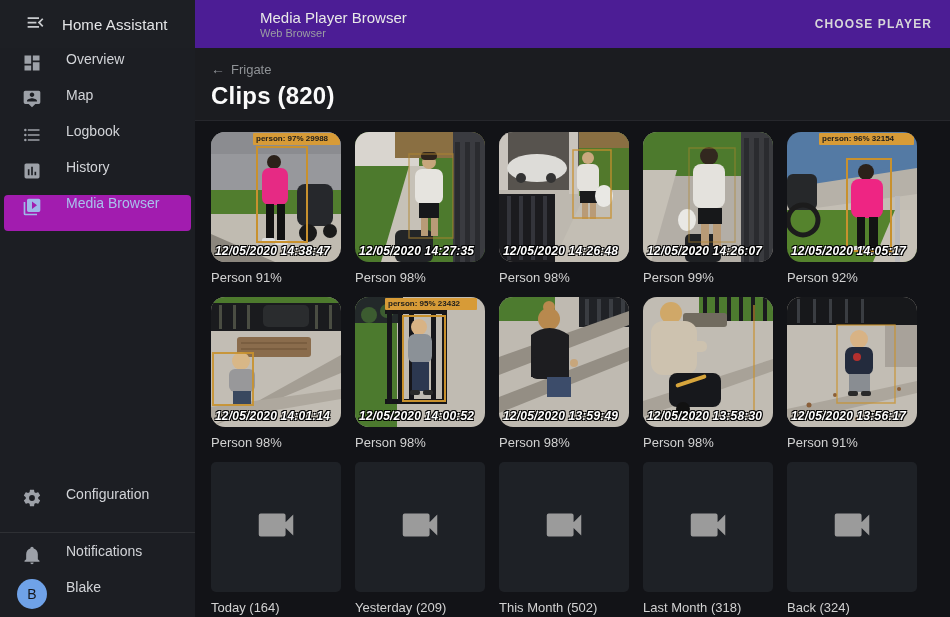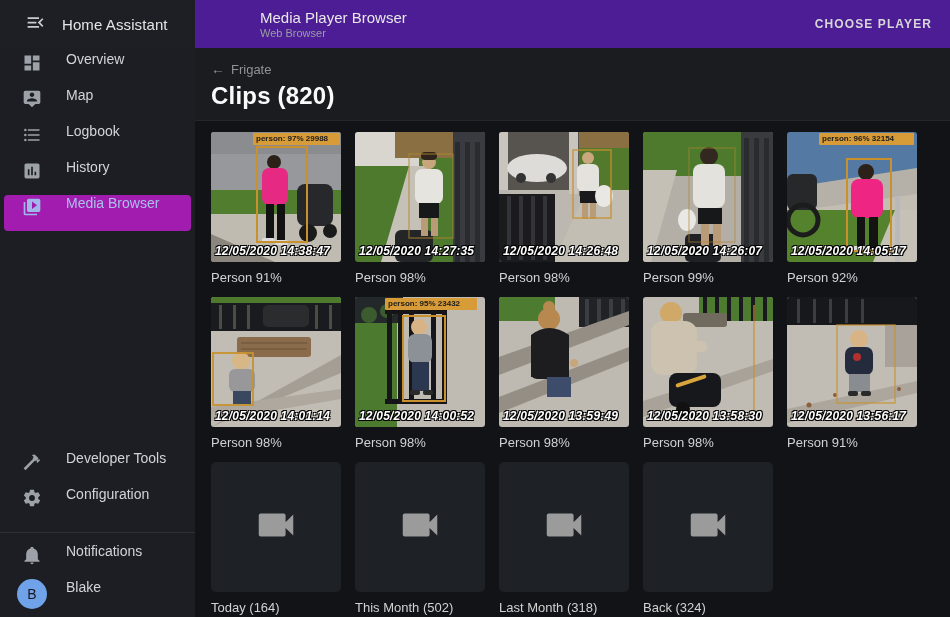--- a/index.html
+++ b/index.html
@@ -67,21 +67,21 @@
   .breadcrumb { display:flex; align-items:center; font-size:13px; color:#8f9296; cursor:pointer; width:max-content; }
   .breadcrumb .arrow { margin-right:6px; font-size:14px; }
   .content-header h1 { margin-top:5px; font-size:24px; font-weight:700; color:#fafafa; letter-spacing:.2px; }
 
   .grid {
     display:grid; grid-template-columns:repeat(5,130px);
     column-gap:14px; row-gap:12px; padding:11px 16px;
   }
   .tile { width:130px; cursor:pointer; }
   .thumb {
-    position:relative; width:130px; height:130px; border-radius:3px;
+    position:relative; width:130px; height:130px; border-radius:14px;
     overflow:hidden; background:#222;
   }
   .thumb svg { display:block; width:130px; height:130px; }
   .ts {
     position:absolute; left:4px; bottom:4px; font-size:12px; font-weight:700;
     font-style:italic; color:#fff; letter-spacing:.2px; white-space:nowrap;
     text-shadow:-1px -1px 0 #000, 1px -1px 0 #000, -1px 1px 0 #000, 1px 1px 0 #000;
   }
   .chip {
     position:absolute; top:1px; height:12px; line-height:12px;
@@ -160,28 +160,20 @@
     <div class="nav-item selected">
       <span class="nav-icon">
         <svg viewBox="0 0 24 24">
             <path d="M4,6H2V20A2,2 0 0,0 4,22H18V20H4V6M20,2H8A2,2 0 0,0 6,4V16A2,2 0 0,0 8,18H20A2,2 0 0,0 22,16V4A2,2 0 0,0 20,2M12,14.5V5.5L18,10L12,14.5Z"></path>
           </svg>
       </span>
       <span class="nav-label">Media Browser</span>
     </div>
 
     <div class="sidebar-bottom">
-      <div class="nav-item">
-        <span class="nav-icon">
-          <svg viewBox="0 0 24 24">
-              <path d="M2,19.63L13.43,8.2L12.72,7.5L14.14,6.07L12,3.89C13.2,2.7 15.09,2.7 16.27,3.89L19.87,7.5L18.45,8.91H21.29L22,9.62L18.45,13.21L17.71,12.5V9.62L16.27,11.04L15.56,10.33L4.13,21.76L2,19.63Z"></path>
-            </svg>
-        </span>
-        <span class="nav-label">Developer Tools</span>
-      </div>
       <div class="nav-item">
         <span class="nav-icon">
           <svg viewBox="0 0 24 24">
               <path d="M12,15.5A3.5,3.5 0 0,1 8.5,12A3.5,3.5 0 0,1 12,8.5A3.5,3.5 0 0,1 15.5,12A3.5,3.5 0 0,1 12,15.5M19.43,12.97C19.47,12.65 19.5,12.33 19.5,12C19.5,11.67 19.47,11.34 19.43,11L21.54,9.37C21.73,9.22 21.78,8.95 21.66,8.73L19.66,5.27C19.54,5.05 19.27,4.96 19.05,5.05L16.56,6.05C16.04,5.66 15.5,5.32 14.87,5.07L14.5,2.42C14.46,2.18 14.25,2 14,2H10C9.75,2 9.54,2.18 9.5,2.42L9.13,5.07C8.5,5.32 7.96,5.66 7.44,6.05L4.95,5.05C4.73,4.96 4.46,5.05 4.34,5.27L2.34,8.73C2.21,8.95 2.27,9.22 2.46,9.37L4.57,11C4.53,11.34 4.5,11.67 4.5,12C4.5,12.33 4.53,12.65 4.57,12.97L2.46,14.63C2.27,14.78 2.21,15.05 2.34,15.27L4.34,18.73C4.46,18.95 4.73,19.03 4.95,18.95L7.44,17.94C7.96,18.34 8.5,18.68 9.13,18.93L9.5,21.58C9.54,21.82 9.75,22 10,22H14C14.25,22 14.46,21.82 14.5,21.58L14.87,18.93C15.5,18.67 16.04,18.34 16.56,17.94L19.05,18.95C19.27,19.03 19.54,18.95 19.66,18.73L21.66,15.27C21.78,15.05 21.73,14.78 21.54,14.63L19.43,12.97Z"></path>
             </svg>
         </span>
         <span class="nav-label">Configuration</span>
       </div>
       <div class="sidebar-divider"></div>
       <div class="nav-item">
@@ -480,49 +472,59 @@
         <div class="folder-thumb">
           <span>
             <svg viewBox="0 0 24 24" width="46" height="46" fill="#9b9b9b">
                 <path d="M17,10.5V7A1,1 0 0,0 16,6H4A1,1 0 0,0 3,7V17A1,1 0 0,0 4,18H16A1,1 0 0,0 17,17V13.5L21,17.5V6.5L17,10.5Z"></path>
               </svg>
           </span>
         </div>
         <div class="caption">Today (164)</div>
       </div>
 
-
       <div class="tile">
         <div class="folder-thumb">
           <span>
             <svg viewBox="0 0 24 24" width="46" height="46" fill="#9b9b9b">
                 <path d="M17,10.5V7A1,1 0 0,0 16,6H4A1,1 0 0,0 3,7V17A1,1 0 0,0 4,18H16A1,1 0 0,0 17,17V13.5L21,17.5V6.5L17,10.5Z"></path>
               </svg>
           </span>
         </div>
-        <div class="caption">This Month (502)</div>
+        <div class="caption">Yesterday (209)</div>
       </div>
 
       <div class="tile">
         <div class="folder-thumb">
           <span>
             <svg viewBox="0 0 24 24" width="46" height="46" fill="#9b9b9b">
                 <path d="M17,10.5V7A1,1 0 0,0 16,6H4A1,1 0 0,0 3,7V17A1,1 0 0,0 4,18H16A1,1 0 0,0 17,17V13.5L21,17.5V6.5L17,10.5Z"></path>
               </svg>
           </span>
         </div>
-        <div class="caption">Last Month (318)</div>
+        <div class="caption">This Month (502)</div>
       </div>
 
       <div class="tile">
         <div class="folder-thumb">
           <span>
             <svg viewBox="0 0 24 24" width="46" height="46" fill="#9b9b9b">
                 <path d="M17,10.5V7A1,1 0 0,0 16,6H4A1,1 0 0,0 3,7V17A1,1 0 0,0 4,18H16A1,1 0 0,0 17,17V13.5L21,17.5V6.5L17,10.5Z"></path>
               </svg>
           </span>
         </div>
+        <div class="caption">Last Month (318)</div>
+      </div>
+
+      <div class="tile">
+        <div class="folder-thumb">
+          <span>
+            <svg viewBox="0 0 24 24" width="46" height="46" fill="#9b9b9b">
+                <path d="M17,10.5V7A1,1 0 0,0 16,6H4A1,1 0 0,0 3,7V17A1,1 0 0,0 4,18H16A1,1 0 0,0 17,17V13.5L21,17.5V6.5L17,10.5Z"></path>
+              </svg>
+          </span>
+        </div>
         <div class="caption">Back (324)</div>
       </div>
 
     </div>
   </main>
 </div>
 
 </body></html>

